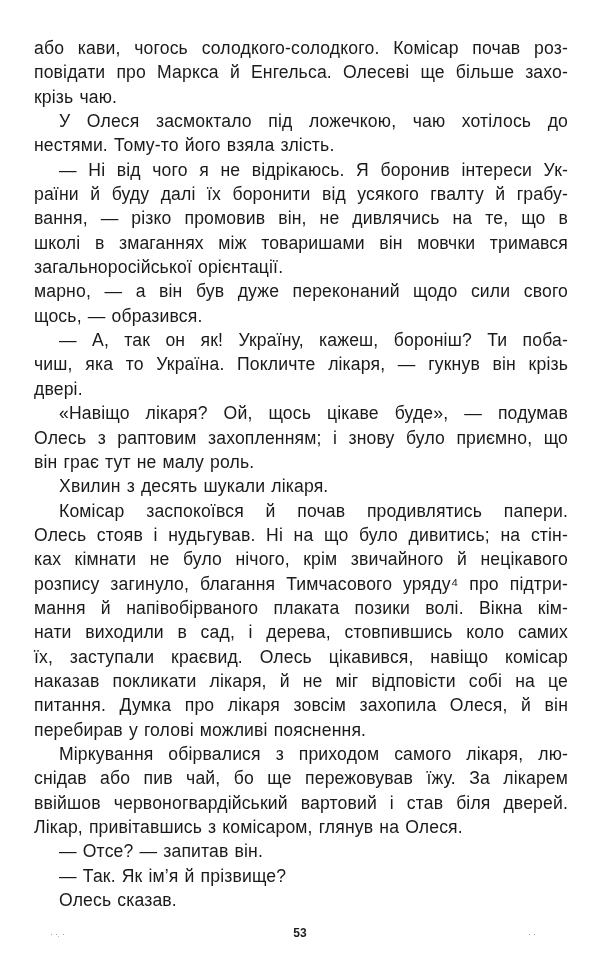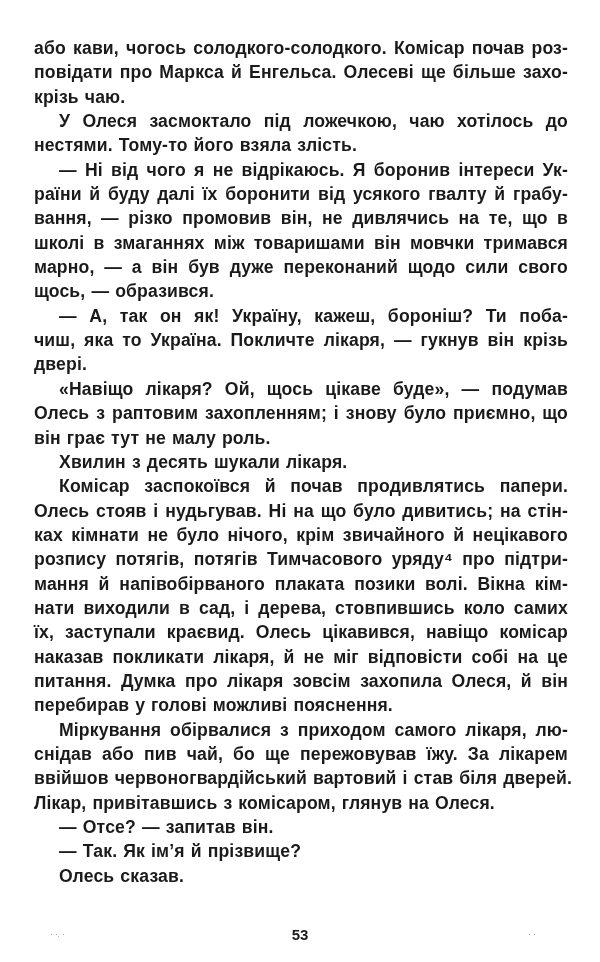--- a/index.html
+++ b/index.html
@@ -27,36 +27,35 @@
     word-spacing: 1px;
     font-stretch: condensed;
   }
   .line {
     display: block;
     text-align: justify;
     text-align-last: justify;
     white-space: nowrap;
     overflow: visible;
     height: 24.35px;
-    font-weight: bold;
   }
   .line.last {
     text-align-last: left;
   }
   .line.indent {
     padding-left: 25px;
   }
   .page-number {
     position: absolute;
     left: 0;
     width: 600px;
     top: 926px;
     text-align: center;
     font-family: "Liberation Sans", "DejaVu Sans", sans-serif;
-    font-size: 15px;
+    font-size: 12px;
     font-weight: bold;
     color: #1a1a1a;
   }
   .speck {
     position: absolute;
     color: #888;
     font-size: 8px;
     font-family: "Liberation Sans", sans-serif;
   }
 </style>
@@ -66,33 +65,34 @@
 <div class="page" id="page">
     <span class="line">або кави, чогось солодкого-солодкого. Комісар почав роз-</span>
     <span class="line">повідати про Маркса й Енгельса. Олесеві ще більше захо-</span>
     <span class="line last">крізь чаю.</span>
     <span class="line indent">У Олеся засмоктало під ложечкою, чаю хотілось до</span>
     <span class="line last">нестями. Тому-то його взяла злість.</span>
     <span class="line indent">— Ні від чого я не відрікаюсь. Я боронив інтереси Ук-</span>
     <span class="line">раїни й буду далі їх боронити від усякого гвалту й грабу-</span>
     <span class="line">вання, — різко промовив він, не дивлячись на те, що в</span>
     <span class="line">школі в змаганнях між товаришами він мовчки тримався</span>
+    <span class="line last">загальноросійської орієнтації.</span>
     <span class="line">марно, — а він був дуже переконаний щодо сили свого</span>
     <span class="line last">щось, — образився.</span>
     <span class="line indent">— А, так он як! Україну, кажеш, бороніш? Ти поба-</span>
     <span class="line">чиш, яка то Україна. Покличте лікаря, — гукнув він крізь</span>
     <span class="line last">двері.</span>
     <span class="line indent">«Навіщо лікаря? Ой, щось цікаве буде», — подумав</span>
     <span class="line">Олесь з раптовим захопленням; і знову було приємно, що</span>
     <span class="line last">він грає тут не малу роль.</span>
     <span class="line indent last">Хвилин з десять шукали лікаря.</span>
     <span class="line indent">Комісар заспокоївся й почав продивлятись папери.</span>
     <span class="line">Олесь стояв і нудьгував. Ні на що було дивитись; на стін-</span>
     <span class="line">ках кімнати не було нічого, крім звичайного й нецікавого</span>
-    <span class="line">розпису потягів, потягів Тимчасового уряду⁴ про підтри-</span>
+    <span class="line">розпису загинуло, благання Тимчасового уряду⁴ про підтри-</span>
     <span class="line">мання й напівобірваного плаката позики волі. Вікна кім-</span>
     <span class="line">нати виходили в сад, і дерева, стовпившись коло самих</span>
     <span class="line">їх, заступали краєвид. Олесь цікавився, навіщо комісар</span>
     <span class="line">наказав покликати лікаря, й не міг відповісти собі на це</span>
     <span class="line">питання. Думка про лікаря зовсім захопила Олеся, й він</span>
     <span class="line last">перебирав у голові можливі пояснення.</span>
     <span class="line indent">Міркування обірвалися з приходом самого лікаря, лю-</span>
     <span class="line">снідав або пив чай, бо ще пережовував їжу. За лікарем</span>
     <span class="line">ввійшов червоногвардійський вартовий і став біля дверей.</span>
     <span class="line last">Лікар, привітавшись з комісаром, глянув на Олеся.</span>

